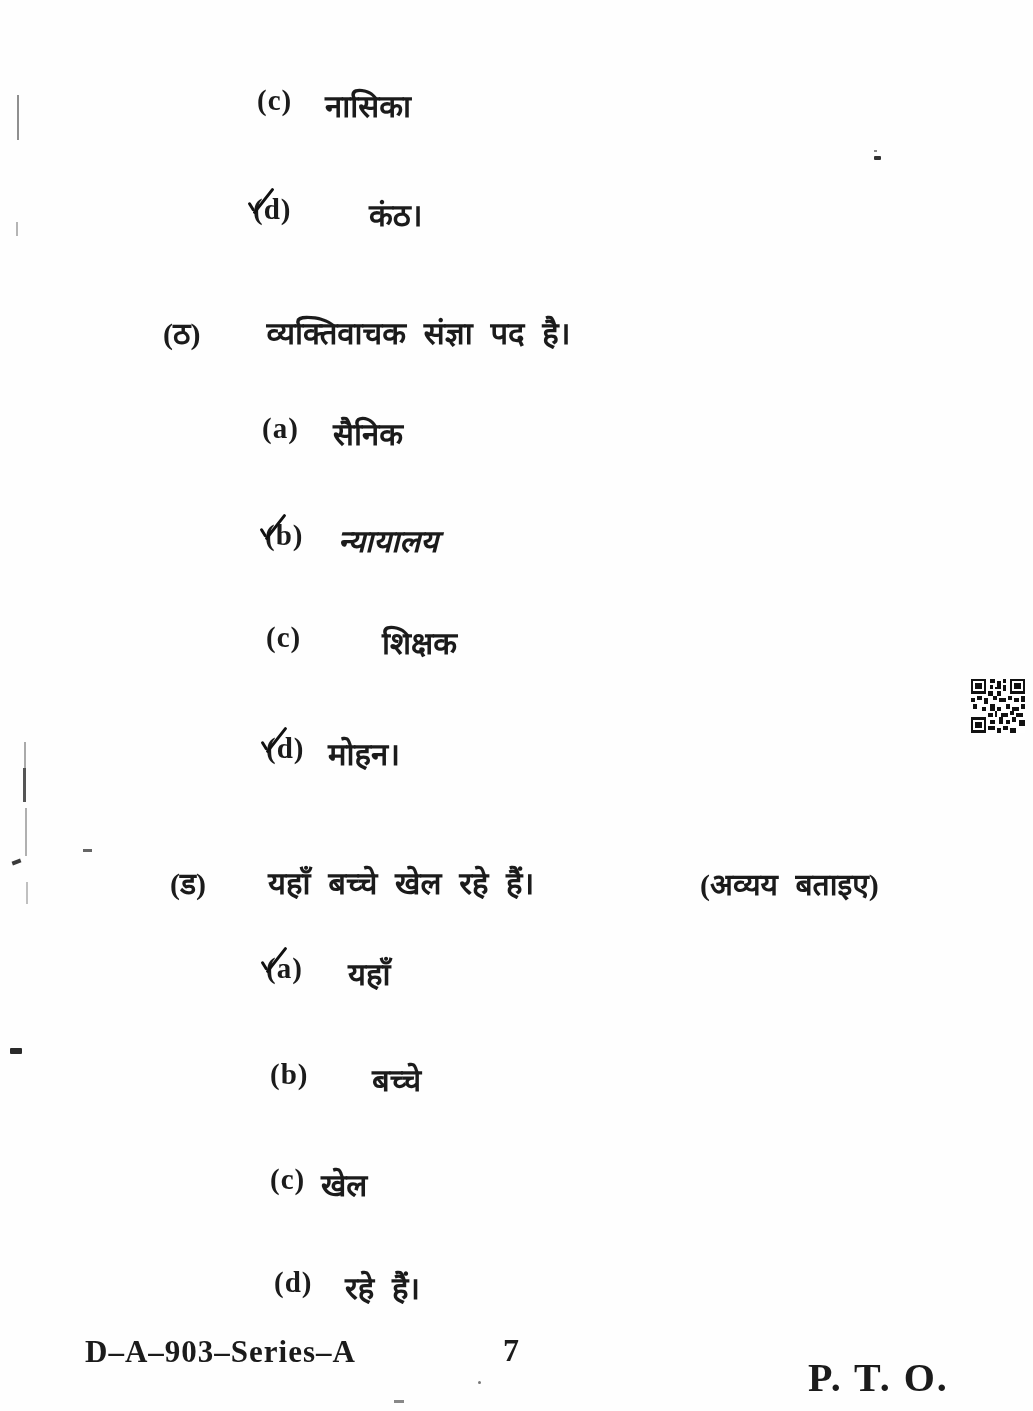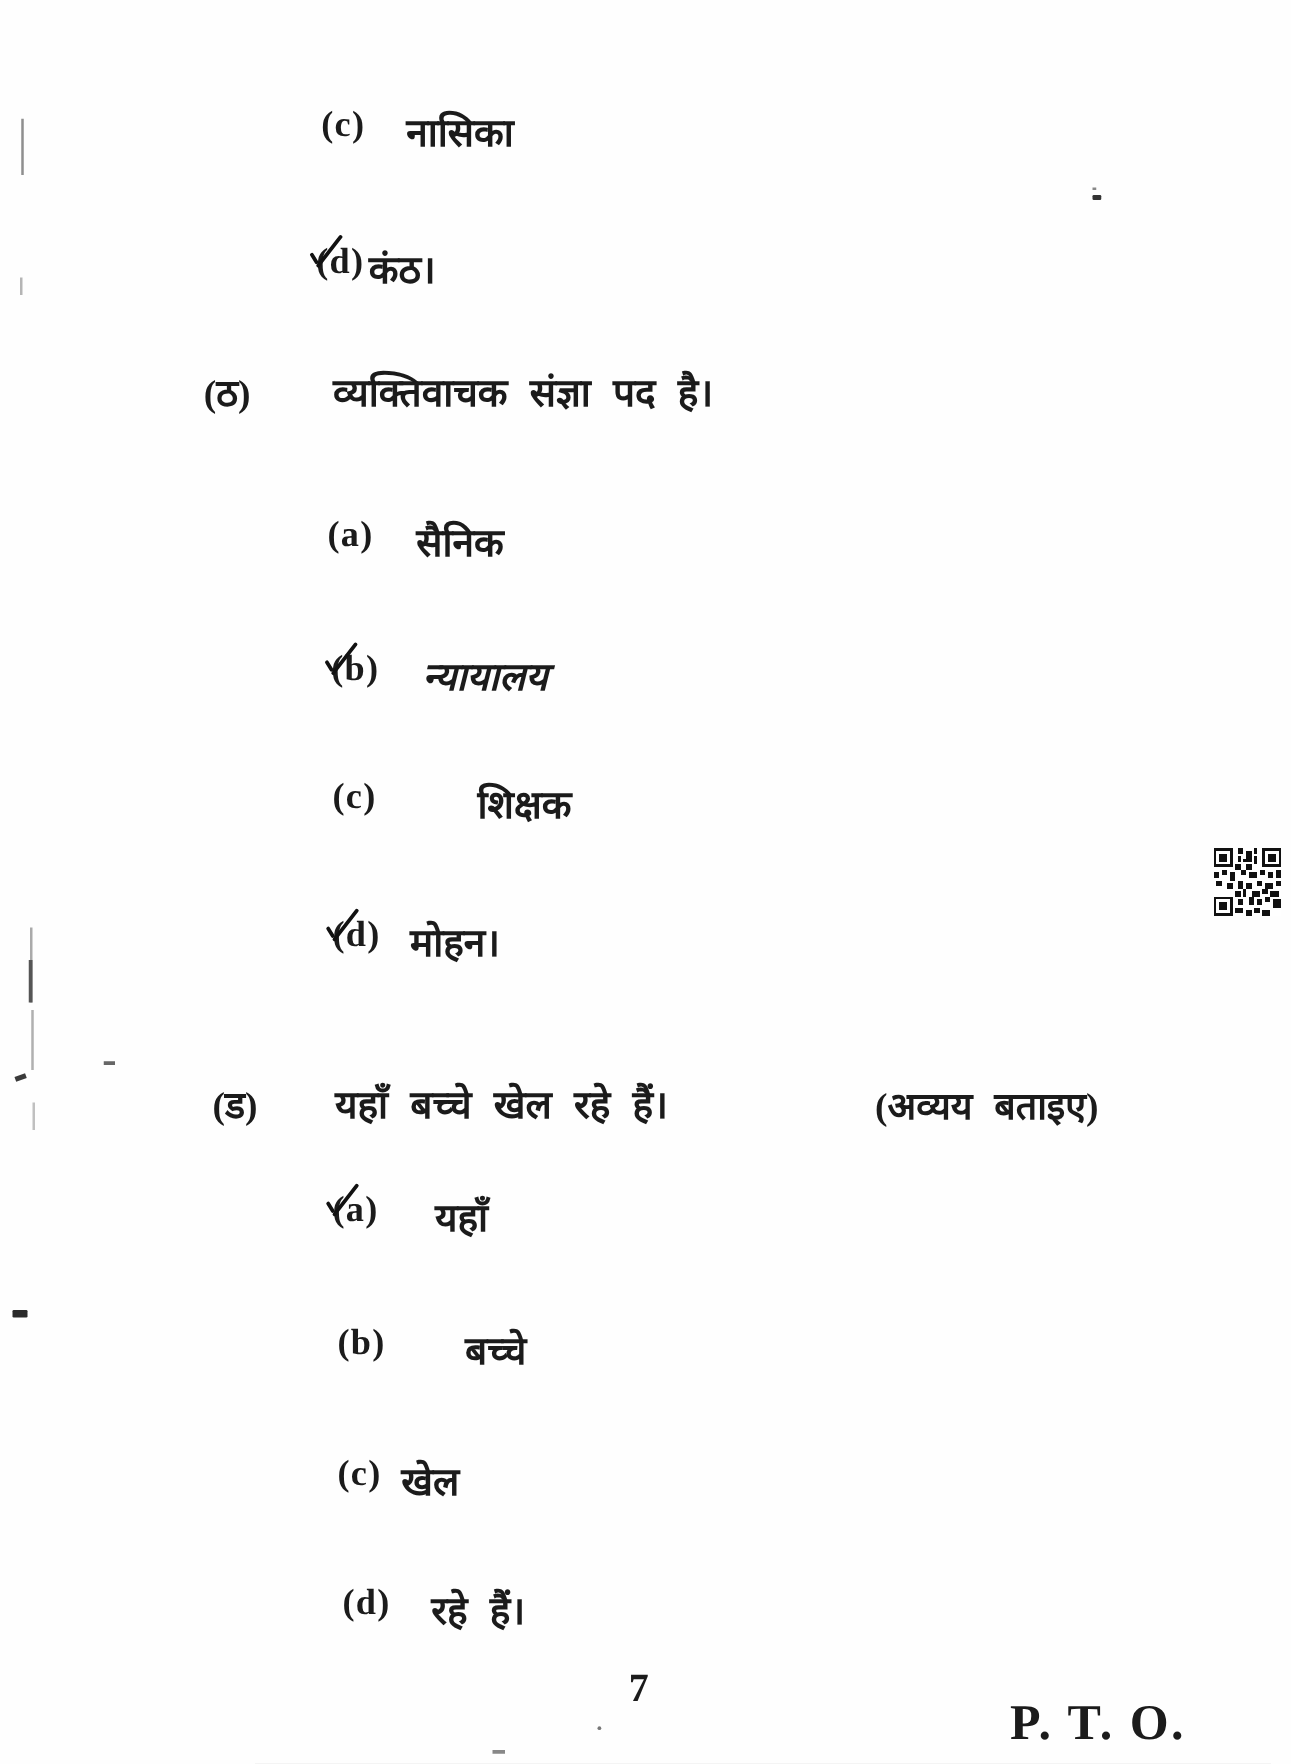--- a/index.html
+++ b/index.html
@@ -60,24 +60,24 @@
 <div class="page">
 
   <div class="row" style="top:84px;left:257px;">
     <span class="opt-label">(c)</span>
     <span class="dev" style="margin-left:68px;">नासिका</span>
   </div>
 
   <div class="row" style="top:193px;left:253px;">
     <span class="opt-label">(d)</span>
     <span class="tick"></span>
-    <span class="dev" style="margin-left:42px;">कंठ।</span>
-  </div>
-
-  <div class="row" style="top:292px;left:163px;">
+    <span class="dev" style="margin-left:116px;">कंठ।</span>
+  </div>
+
+  <div class="row" style="top:311px;left:163px;">
     <span class="q-label">(ठ)</span>
     <span class="dev" style="margin-left:62px;">व्यक्तिवाचक संज्ञा पद है।</span>
   </div>
 
   <div class="row" style="top:412px;left:262px;">
     <span class="opt-label">(a)</span>
     <span class="dev" style="margin-left:71px;text-align:center;">सैनिक</span>
   </div>
 
   <div class="row" style="top:519px;left:265px;">
@@ -117,20 +117,21 @@
   <div class="row" style="top:1163px;left:270px;">
     <span class="opt-label">(c)</span>
     <span class="dev" style="margin-left:51px;">खेल</span>
   </div>
 
   <div class="row" style="top:1266px;left:274px;">
     <span class="opt-label">(d)</span>
     <span class="dev" style="margin-left:71px;">रहे हैं।</span>
   </div>
 
+  <div class="footer-code">D–A–903–Series–A</div>
   <div class="footer-page">7</div>
   <div class="footer-pto">P. T. O.</div>
 
   <svg class="qr" viewBox="0 0 25 25" shape-rendering="crispEdges">
     <rect x="0" y="0" width="25" height="25" fill="#fff"></rect>
 
     <rect x="0" y="0" width="7" height="7" fill="#111"></rect>
       <rect x="1" y="1" width="5" height="5" fill="#fff"></rect>
       <rect x="2" y="2" width="3" height="3" fill="#111"></rect>
 

